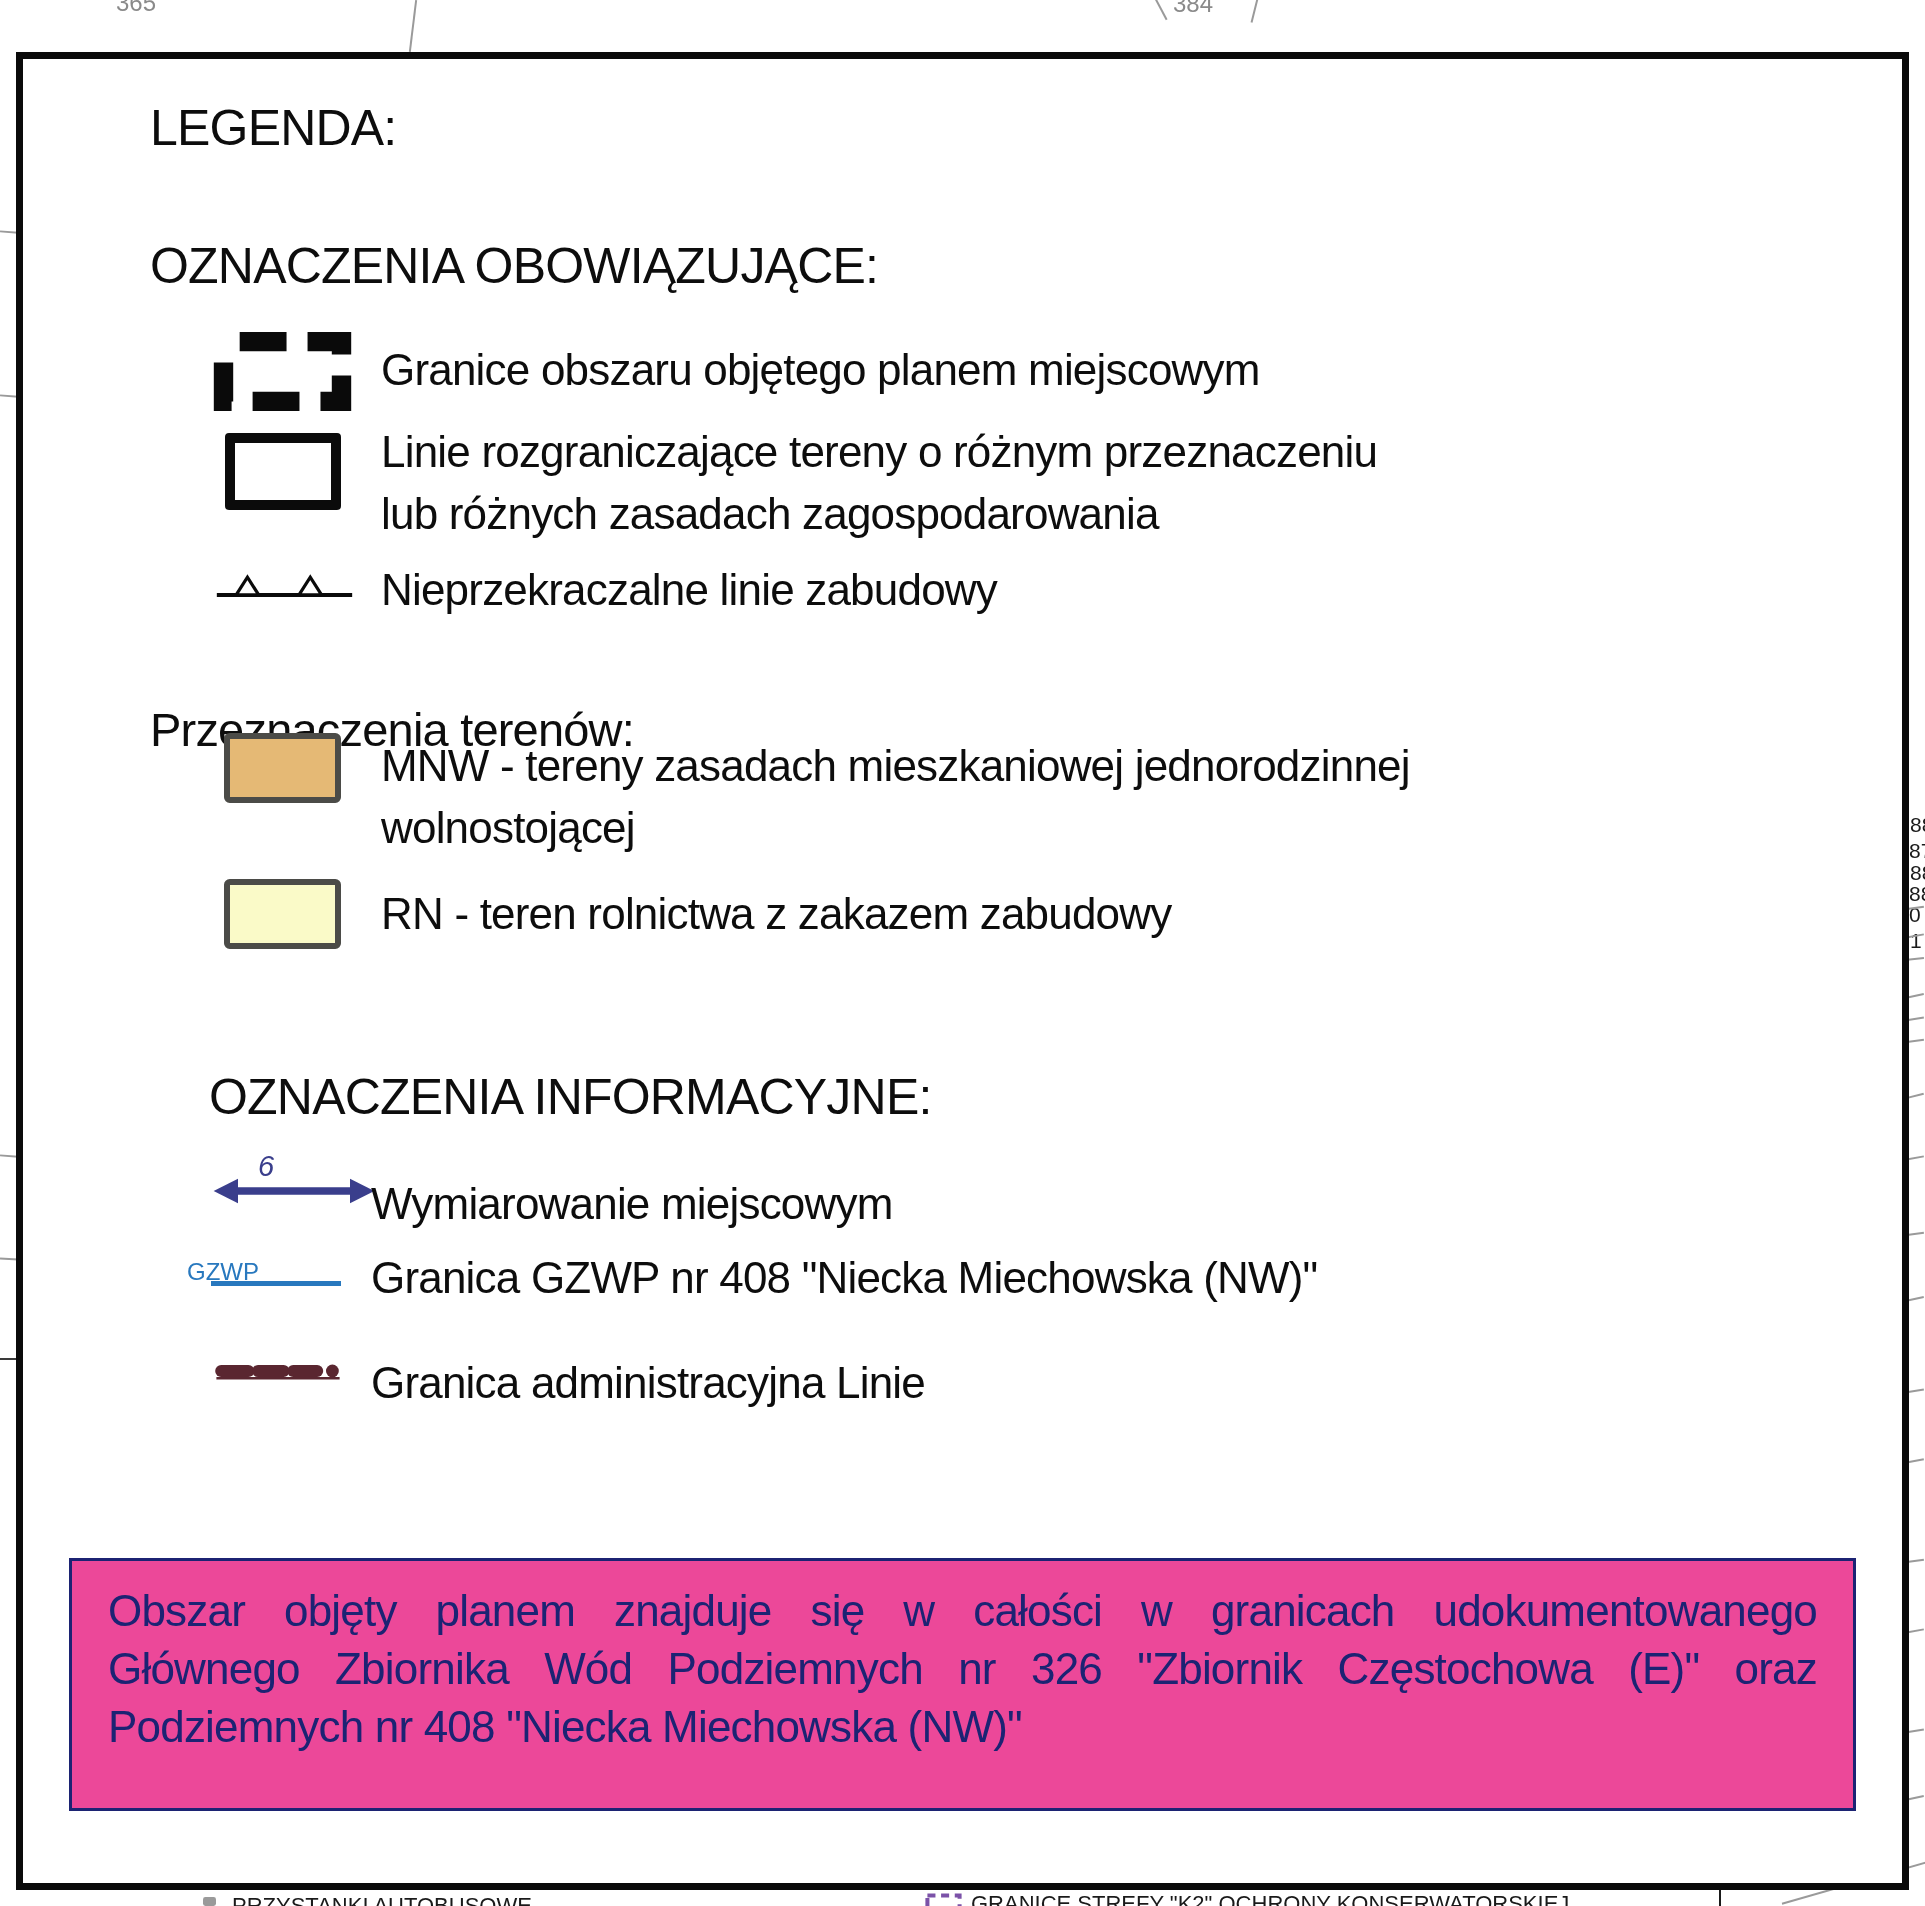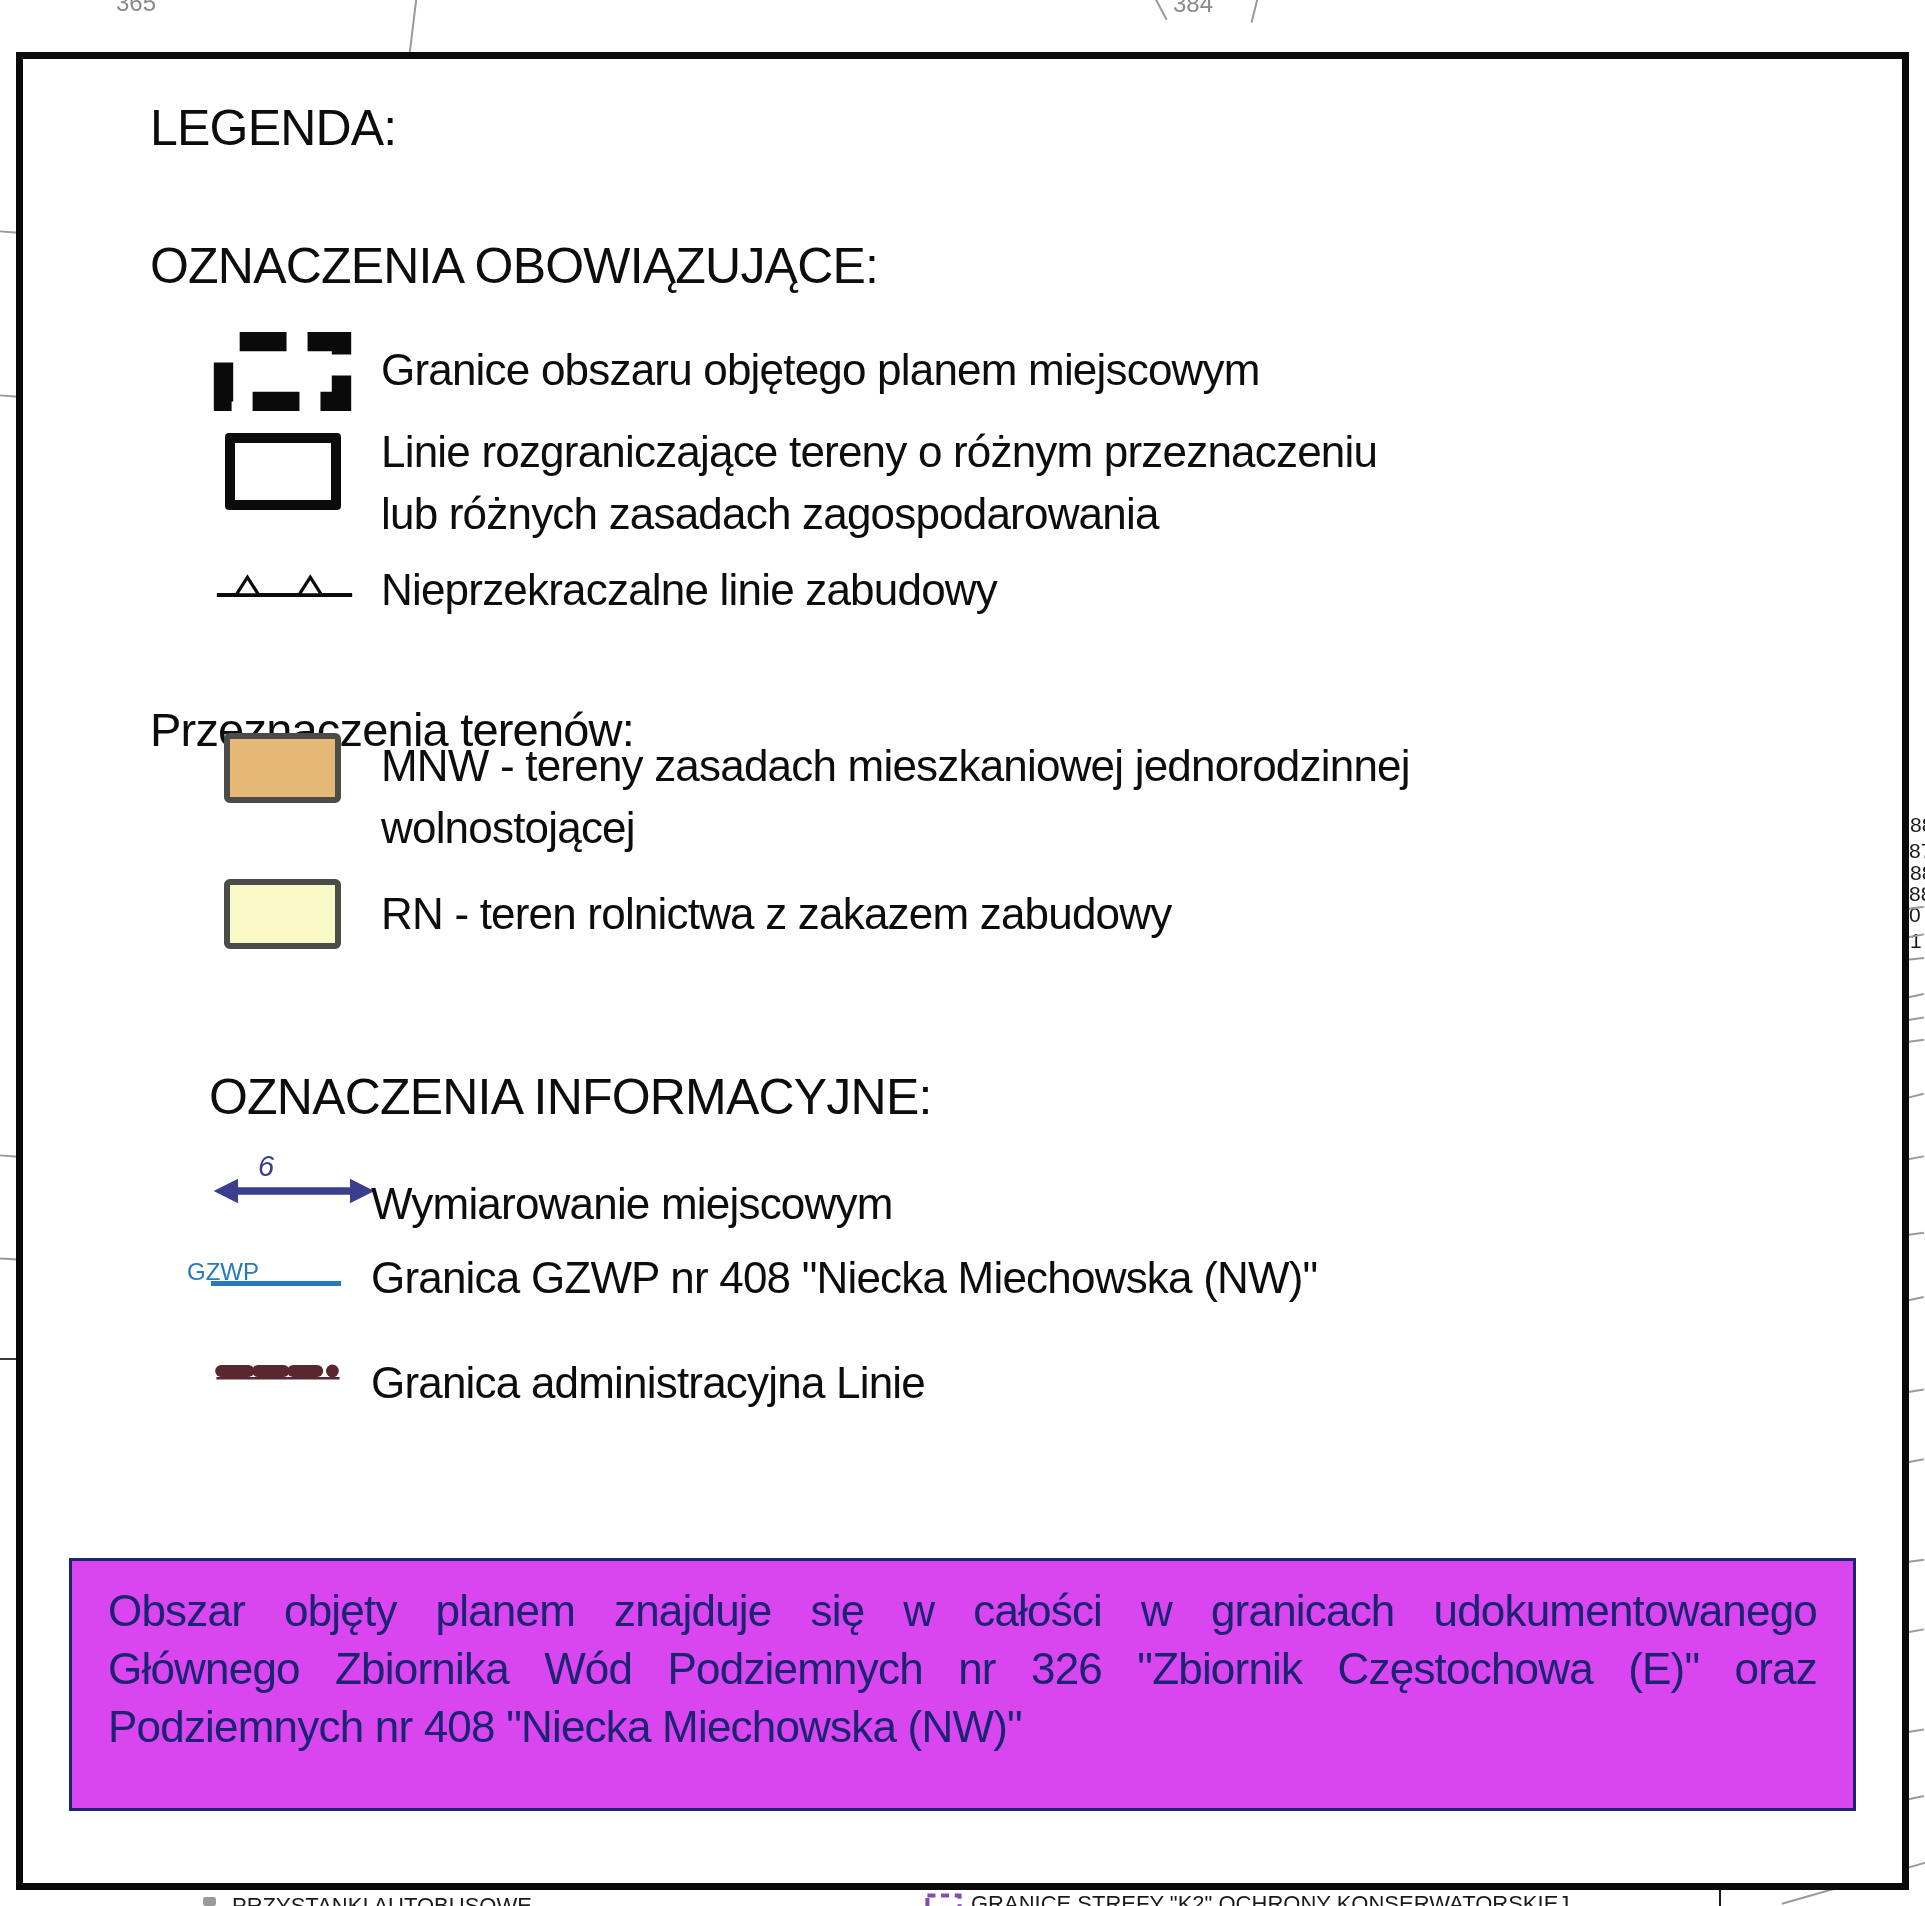--- a/index.html
+++ b/index.html
@@ -34,21 +34,21 @@
   }
   .gzwp-tag{
     position:absolute;left:187px;top:1258px;font-size:24px;color:#2878be;white-space:nowrap;
   }
   .gzwp-line{
     position:absolute;left:211px;top:1281px;width:130px;height:4.9px;background:#2878be;
   }
   
   .note-box{
     position:absolute;left:69px;top:1558px;width:1787px;height:253px;
-    border:3.2px solid #1c2373;box-sizing:border-box;background:#d946ef;
+    border:3.2px solid #1c2373;box-sizing:border-box;background:#ec4899;
     padding:21px 36px 0 36px;color:#1c2373;
   }
   .note-line{
     font-size:44px;line-height:58px;letter-spacing:-0.8px;color:#1c2373;
     text-align:justify;text-align-last:justify;width:100%;
   }
   .note-line.last{text-align-last:left;}
   
   .frag-num{font-size:24px;color:#8a8a8a;white-space:nowrap;}
   .edge-num{font-size:21px;color:#1a1a1a;white-space:nowrap;}

